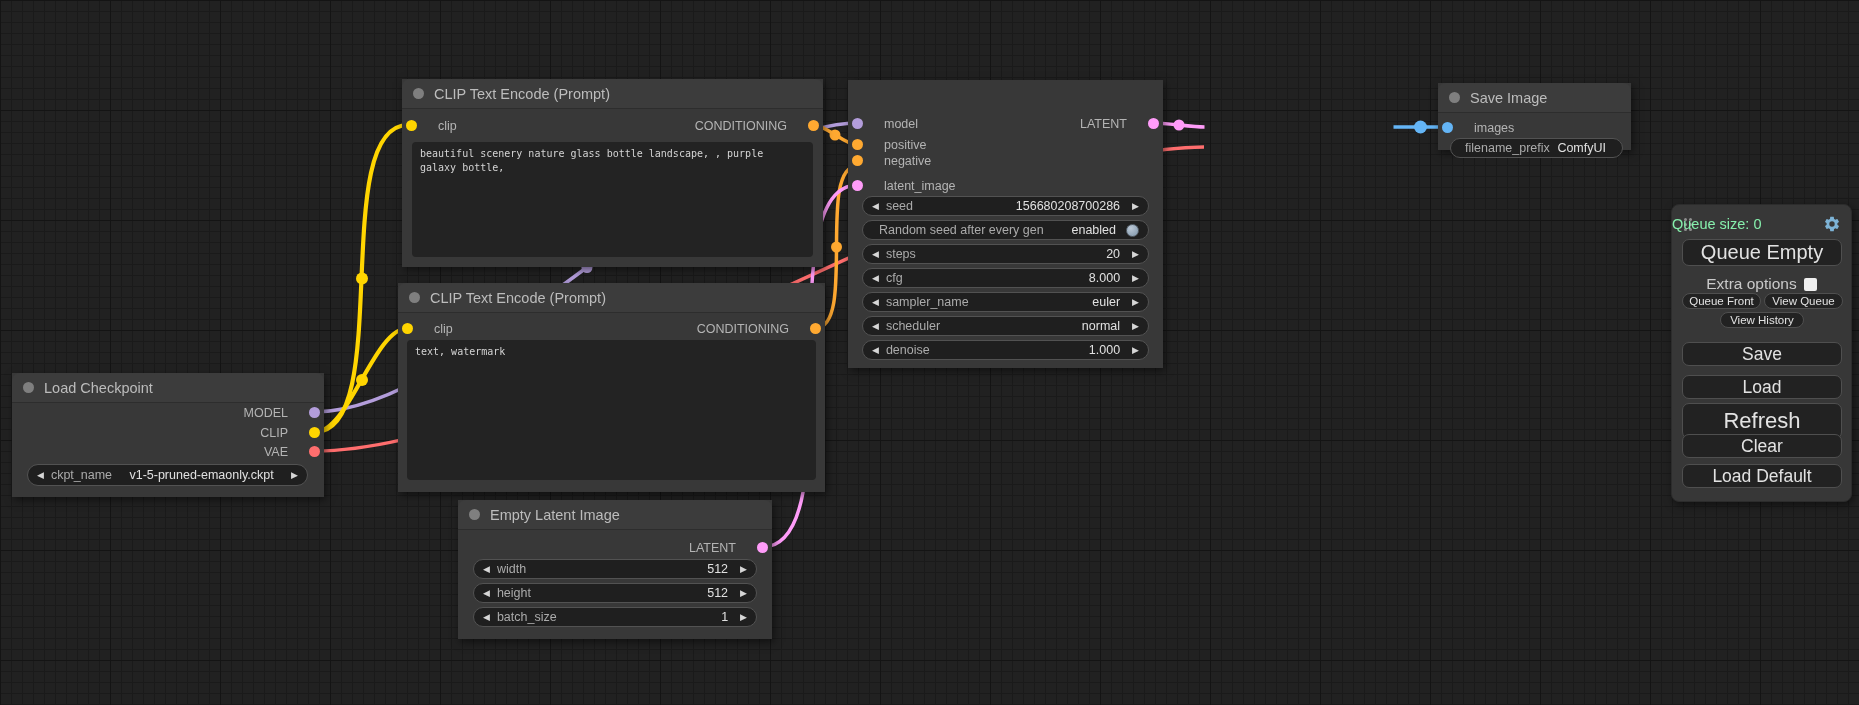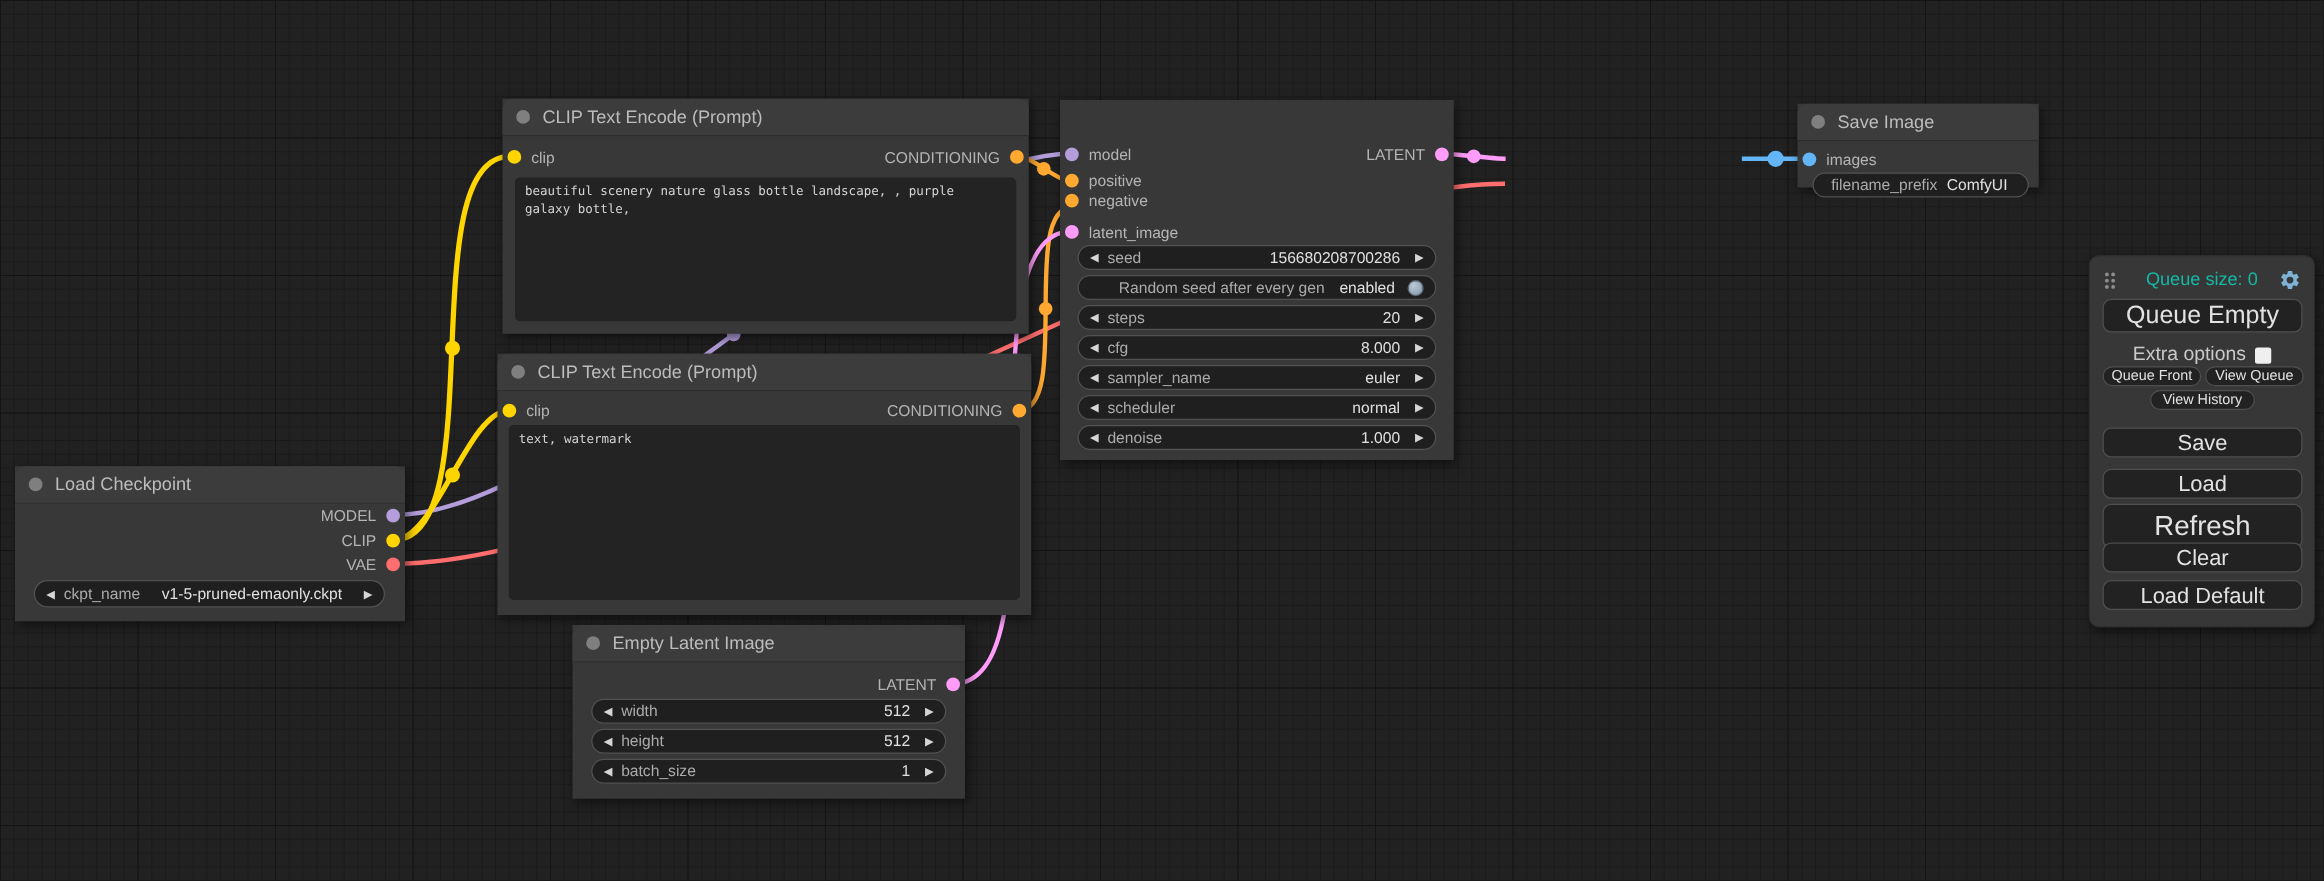--- a/index.html
+++ b/index.html
@@ -12,21 +12,21 @@
       linear-gradient(to right,#1a1a1a 1px,transparent 1px),
       linear-gradient(to bottom,#1a1a1a 1px,transparent 1px);
     background-size:110px 110px,110px 110px,11px 11px,11px 11px;}
   #wires{position:absolute;left:0;top:0;z-index:1;}
   .node{position:absolute;background:#383838;border-radius:0;z-index:2;
     box-shadow:2px 3px 8px rgba(0,0,0,.5);}
   .nhead{height:29px;display:flex;align-items:center;gap:10px;padding-left:11px;
     background:#3c3c3c;border-bottom:1px solid #2d2d2d;border-radius:8px 8px 0 0;}
   .tdot{width:11px;height:11px;border-radius:50%;background:#7f7f7f;flex:0 0 auto;}
   .ntitle{color:#bcbcbc;font-size:14.5px;white-space:nowrap;}
-  .prow{position:absolute;height:21px;display:flex;align-items:center;gap:8px;
+  .prow{position:absolute;height:21px;display:flex;align-items:center;gap:21px;
     color:#b4b4b4;font-size:12.5px;white-space:nowrap;}
   .prow.out{flex-direction:row-reverse;}
   .pdot{width:11px;height:11px;border-radius:50%;flex:0 0 auto;}
   .widget{position:absolute;height:20px;box-sizing:border-box;background:#1f1f1f;
     border:1px solid #525252;border-radius:11px;display:flex;align-items:center;
     padding:0 9px;font-size:12.5px;color:#ababab;white-space:nowrap;}
   .widget .arrow{color:#d6d6d6;font-size:9px;line-height:1;flex:0 0 auto;}
   .widget .wlabel{margin-left:7px;}
   .widget .wvalue{color:#e0e0e0;margin-left:auto;margin-right:12px;}
   .widget .wvalue.center{flex:1;text-align:center;margin:0;}
@@ -39,21 +39,21 @@
   
   #menu{position:absolute;left:1671px;top:204px;width:181px;height:298px;z-index:3;
     background:#373737;border:1px solid #2c2c2c;border-radius:8px;
     box-shadow:2px 3px 8px rgba(0,0,0,.5);box-sizing:border-box;}
   .mbtn{position:absolute;left:10px;width:160px;box-sizing:border-box;background:#222;
     border:1px solid #4f4f4f;border-radius:7px;color:#e2e2e2;display:flex;
     align-items:center;justify-content:center;cursor:pointer;}
   .pill{border-radius:9px;font-size:11.5px;height:16px;}
   .drag-dots{position:absolute;left:12px;top:13px;width:3px;height:3px;border-radius:50%;
     background:#8f8f8f;box-shadow:5px 0 0 #8f8f8f,0 5px 0 #8f8f8f,5px 5px 0 #8f8f8f,0 10px 0 #8f8f8f,5px 10px 0 #8f8f8f;}
-  .qsize{position:absolute;left:0;right:0;top:11px;text-align:center;color:#14b8a6;font-size:14.5px;}
+  .qsize{position:absolute;left:0;right:0;top:11px;color:#86efac;font-size:14.5px;}
   .gear{position:absolute;right:10px;top:10px;width:18px;height:18px;cursor:pointer;}
   .xopt{position:absolute;left:0;right:0;top:70px;display:flex;align-items:center;
     justify-content:center;gap:7px;color:#c9c9c9;font-size:15.5px;}
   .chk{width:13px;height:13px;background:#efefef;border-radius:2px;}
 </style>
 </head>
 <body>
 
 <div id="stage">
 
@@ -186,21 +186,21 @@
       <span class="pdot" style="background:#FF9CF9"></span>
       <span>LATENT</span>
     </div>
     <div class="widget" style="left:14px;top:116px;width:287px;">
       <span class="arrow">◀</span>
       <span class="wlabel">seed</span>
       <span class="wvalue">156680208700286</span>
       <span class="arrow">▶</span>
     </div>
     <div class="widget" style="left:14px;top:140px;width:287px;padding-left:16px;">
-      <span class="wlabel" style="margin-left:16px">Random seed after every gen</span>
+      <span class="wlabel" style="margin-left:0">Random seed after every gen</span>
       <span class="wvalue flush">enabled</span>
       <span class="toggle"></span>
     </div>
     <div class="widget" style="left:14px;top:164px;width:287px;">
       <span class="arrow">◀</span>
       <span class="wlabel">steps</span>
       <span class="wvalue">20</span>
       <span class="arrow">▶</span>
     </div>
     <div class="widget" style="left:14px;top:188px;width:287px;">

